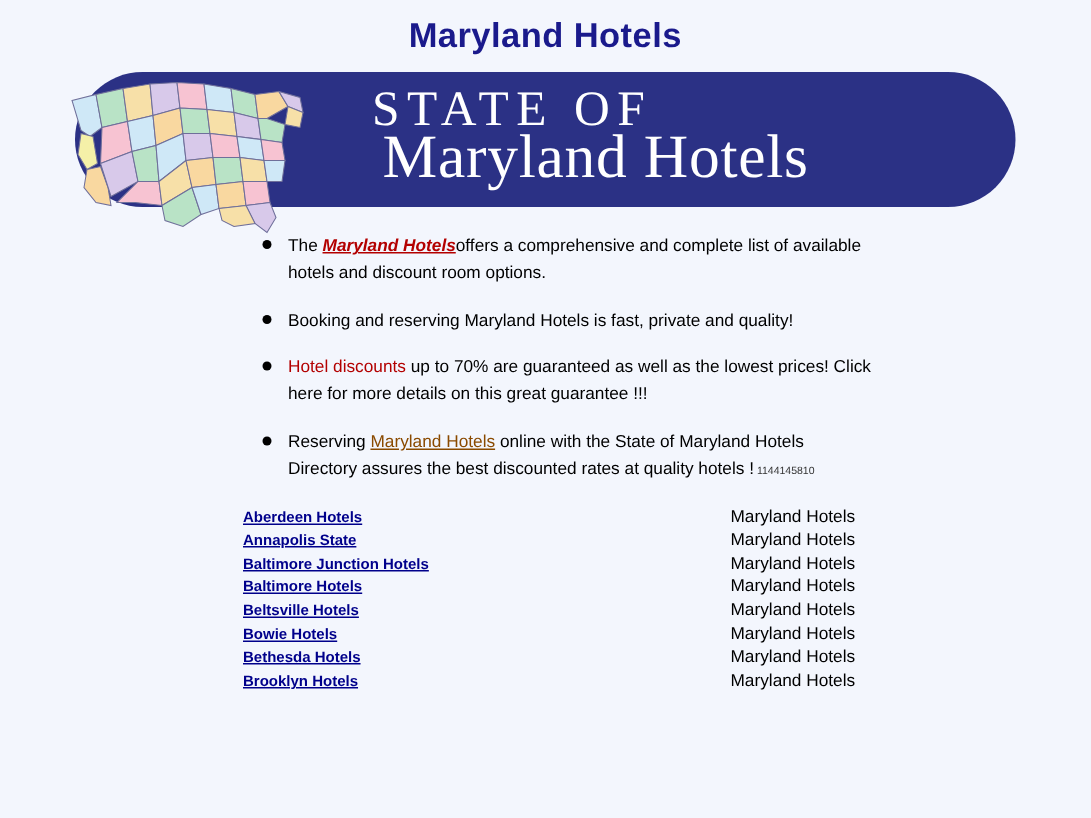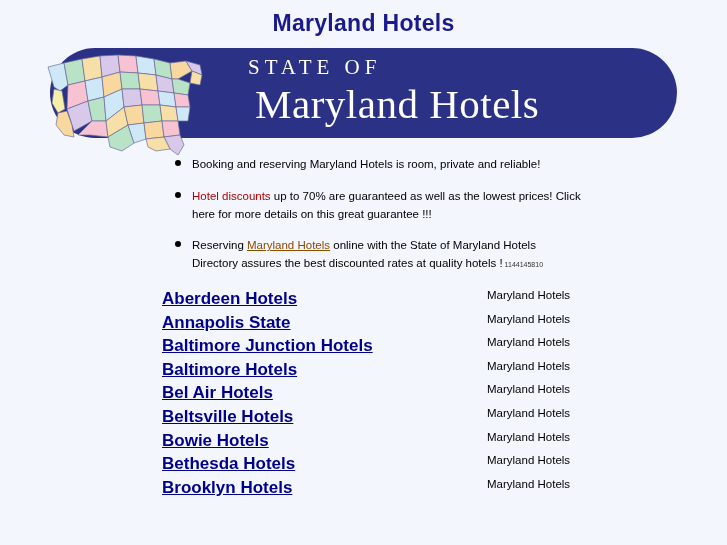--- a/index.html
+++ b/index.html
@@ -43,21 +43,21 @@
     height: 90px;
     background: #2b3185;
     border-radius: 45px / 45px;
   }
   .banner .state-of {
     position: absolute;
     left: 198px;
     top: 7px;
     color: #ffffff;
     font-family: "Liberation Serif", serif;
-    font-size: 21px;
+    font-size: 33px;
     letter-spacing: 5px;
   }
   .banner .banner-title {
     position: absolute;
     left: 205px;
     top: 32px;
     color: #ffffff;
     font-family: "Liberation Serif", serif;
     font-size: 41px;
     letter-spacing: 0.5px;
@@ -133,21 +133,21 @@
     vertical-align: top;
   }
   .city-table td.city {
     width: 325px;
     padding-left: 162px;
   }
   .city-table td.city a {
     color: #00008b;
     font-weight: bold;
     text-decoration: underline;
-    font-size: 17px;
+    font-size: 10px;
     text-align: right;
   }
   .city-table td.right {
     color: #000000;
     padding-left: 0;
   }
 </style>
 </head>
 <body>
 
@@ -209,21 +209,25 @@
 
         <polygon points="126,98 142,96 146,106 140,116 132,110" fill="#d8c9ea"></polygon>
         <polygon points="108,100 126,98 132,110 118,112 110,108" fill="#f7e0a8"></polygon>
       </g>
     </svg>
   </div>
 
   <ul class="bullets">
     <li>
       <span class="dot"></span>
-      <span>Booking and reserving Maryland Hotels is room, private and reliable!</span>
+      <span>The&nbsp;<a class="em-link" href="#">Maryland Hotels</a>offers a comprehensive and complete list of available hotels and discount room options.</span>
+    </li>
+    <li>
+      <span class="dot"></span>
+      <span>Booking and reserving Maryland Hotels is fast, private and quality!</span>
     </li>
     <li>
       <span class="dot"></span>
       <span><span class="red-bold">Hotel discounts</span> up to 70% are guaranteed as well as the lowest prices! Click here for more details on this great guarantee !!!</span>
     </li>
     <li>
       <span class="dot"></span>
       <span>Reserving <a class="plain-link" href="#">Maryland Hotels</a> online with the State of Maryland Hotels Directory assures the best discounted rates at quality hotels !<span class="tiny"> 1144145810</span></span>
     </li>
   </ul>
@@ -240,24 +244,20 @@
       </tr>
       <tr>
         <td class="city"><a href="#">Baltimore Junction Hotels</a></td>
         <td class="right">Maryland Hotels</td>
       </tr>
       <tr>
         <td class="city"><a href="#">Baltimore Hotels</a></td>
         <td class="right">Maryland Hotels</td>
       </tr>
       <tr>
-        <td class="city"><a href="#">Bel Air Hotels</a></td>
-        <td class="right">Maryland Hotels</td>
-      </tr>
-      <tr>
         <td class="city"><a href="#">Beltsville Hotels</a></td>
         <td class="right">Maryland Hotels</td>
       </tr>
       <tr>
         <td class="city"><a href="#">Bowie Hotels</a></td>
         <td class="right">Maryland Hotels</td>
       </tr>
       <tr>
         <td class="city"><a href="#">Bethesda Hotels</a></td>
         <td class="right">Maryland Hotels</td>

